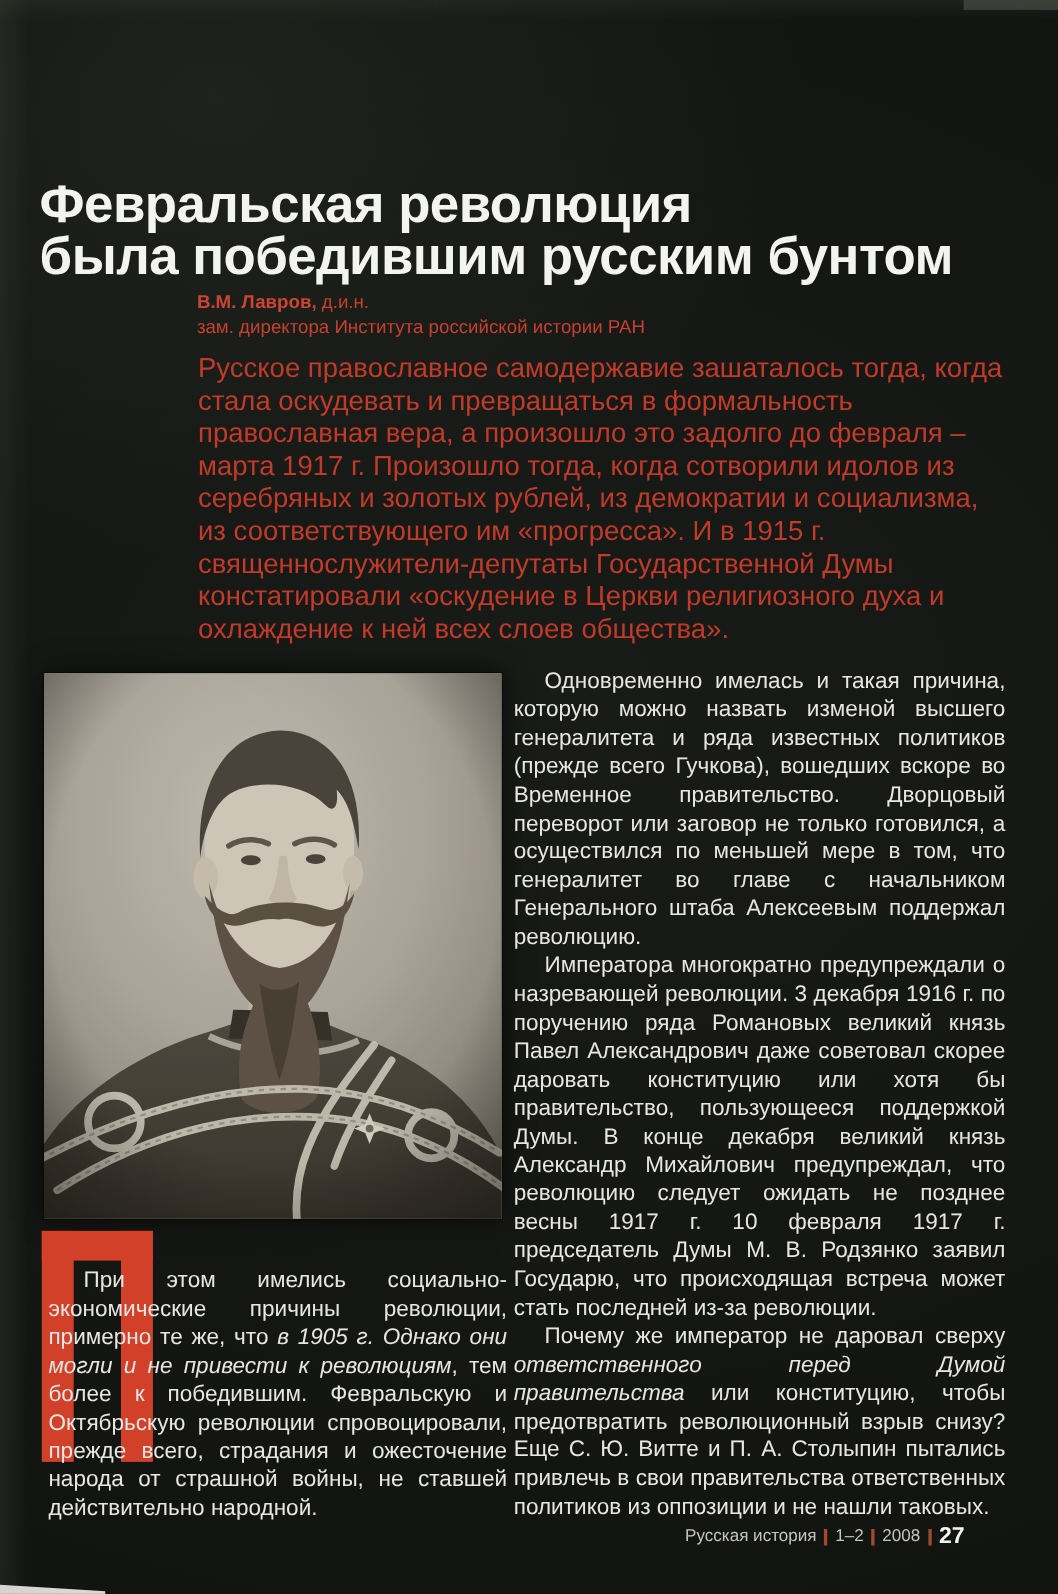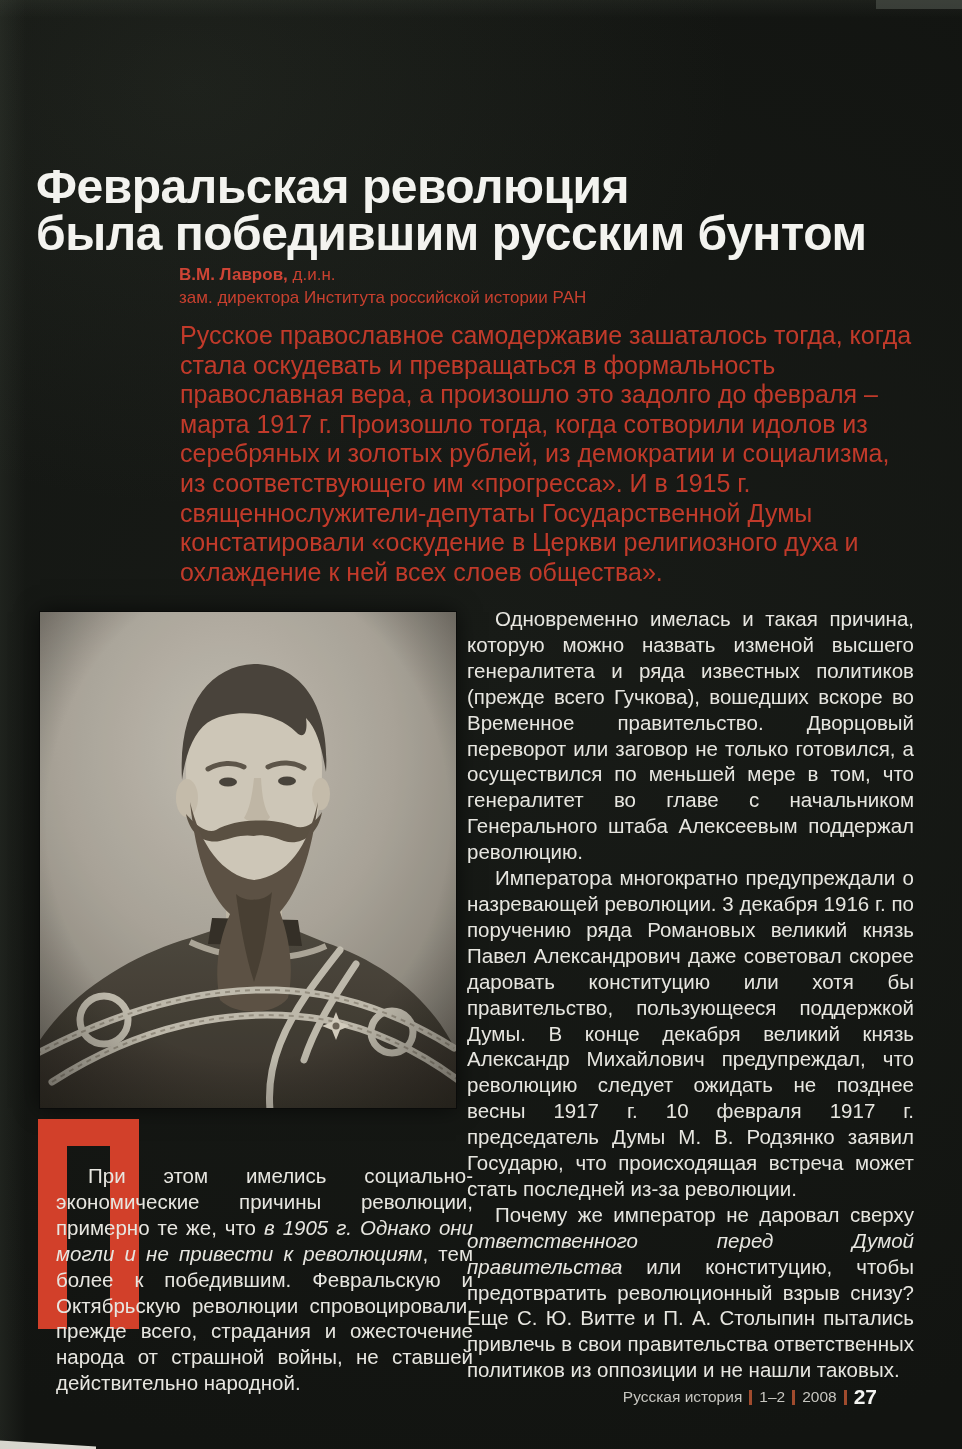--- a/index.html
+++ b/index.html
@@ -55,21 +55,21 @@
     position:absolute;left:38px;top:1119px;width:101px;height:210px;
     box-sizing:border-box;
     border-top:27px solid #d2402a;
     border-left:29px solid #d2402a;
     border-right:29px solid #d2402a;
     z-index:1;
   }
 
   .body{
     color:#e7e6e0;font-size:20.5px;line-height:25.9px;
-    text-align:justify;margin:16px;
+    text-align:justify;margin:4px;
     hyphens:auto;
   }
   .left-para{
     position:absolute;left:40px;top:1147px;width:417px;z-index:2;
     text-indent:32px;
   }
   .right-col{position:absolute;left:467px;top:606px;width:447px;}
   .right-col p{text-indent:28px;margin:0;}
   .body i{font-style:italic;}
 

